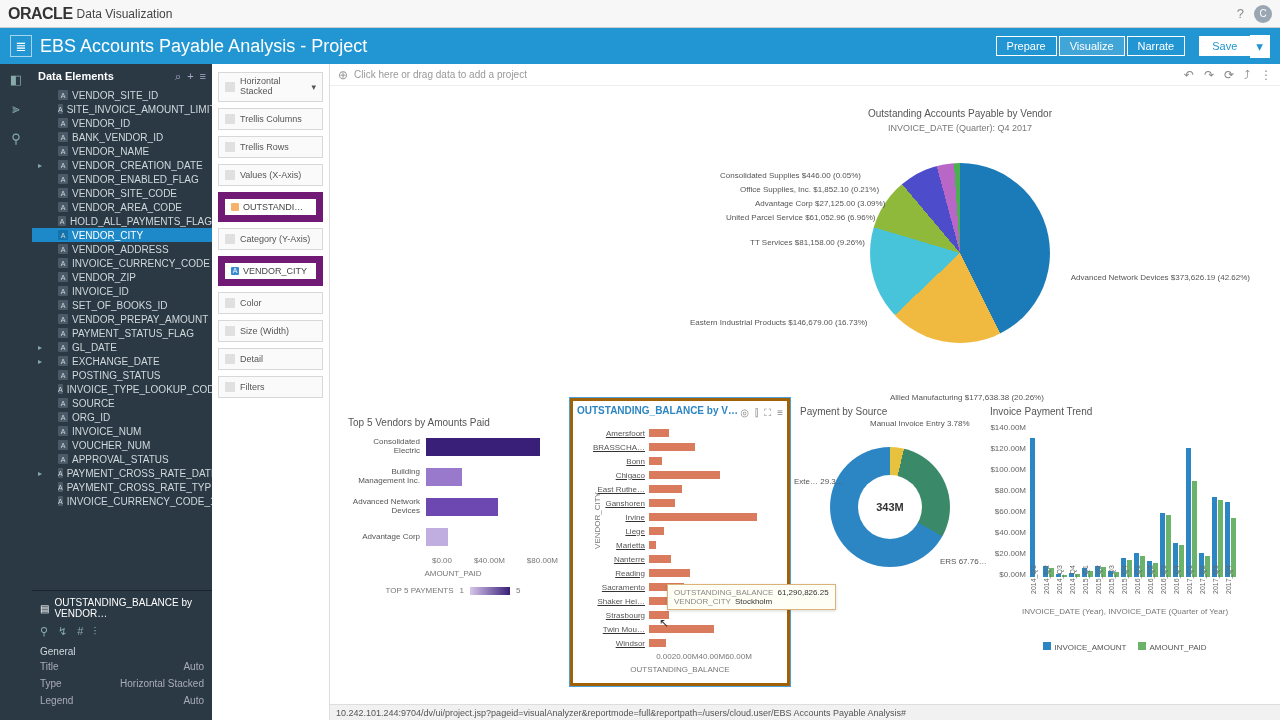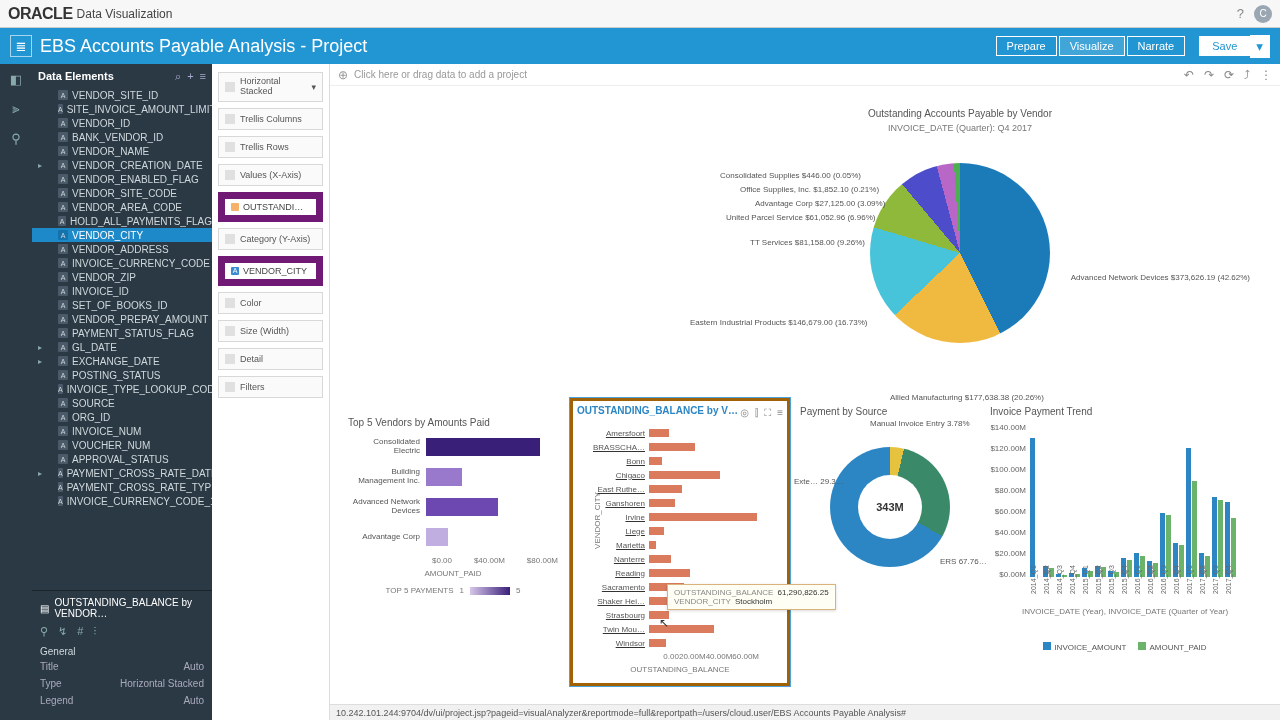--- a/index.html
+++ b/index.html
@@ -495,21 +495,21 @@
               </div>
               <div class="shbar-row">
                 <div class="lbl">Twin Mou…</div>
                 <div class="bar" style="width:65px;"></div>
               </div>
               <div class="shbar-row">
                 <div class="lbl">Windsor</div>
                 <div class="bar" style="width:16.71428571428571px;"></div>
               </div>
             </div>
-          <div style="display:flex; justify-content:flex-end; margin-left:72px; margin-right:24px; font-size:8px; color:#777; margin-top:2px;">
+          <div style="display:flex; justify-content:center; margin-left:72px; margin-right:24px; font-size:8px; color:#777; margin-top:2px;">
             <span>0.00</span>
             <span>20.00M</span>
             <span>40.00M</span>
             <span>60.00M</span>
           </div>
           <div class="axis-title">OUTSTANDING_BALANCE</div>
 
           <div class="tooltip" style="left:90px; top:158px;">
             <div><span class="tk">OUTSTANDING_BALANCE</span><span class="tv">61,290,826.25</span></div>
             <div><span class="tk">VENDOR_CITY</span><span class="tv">Stockholm</span></div>

